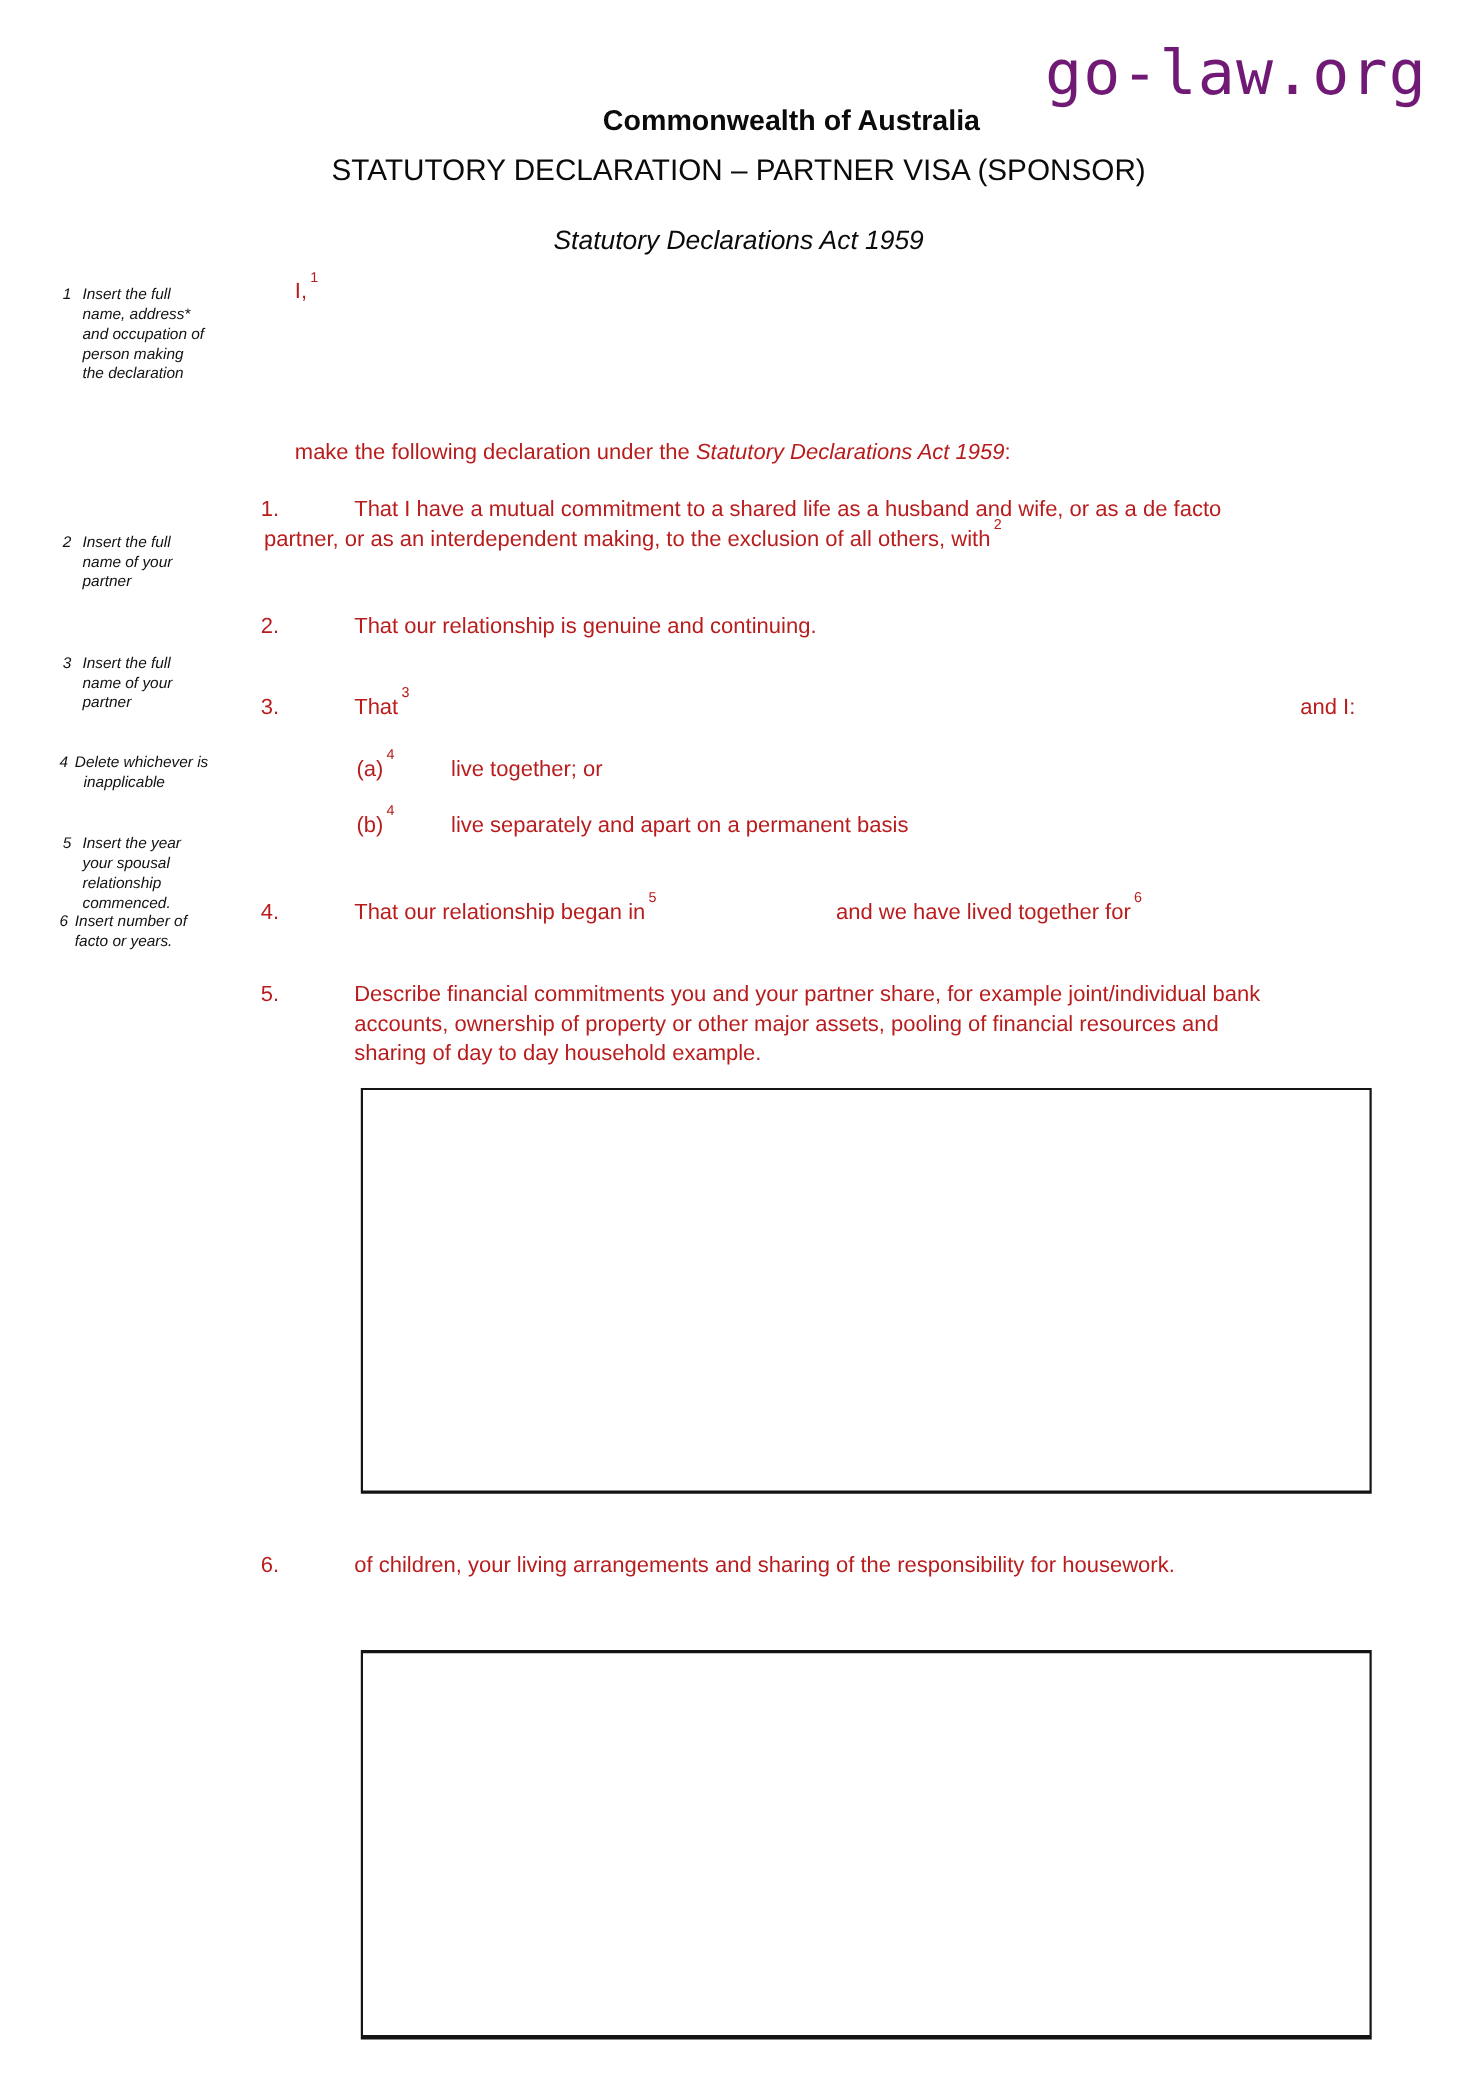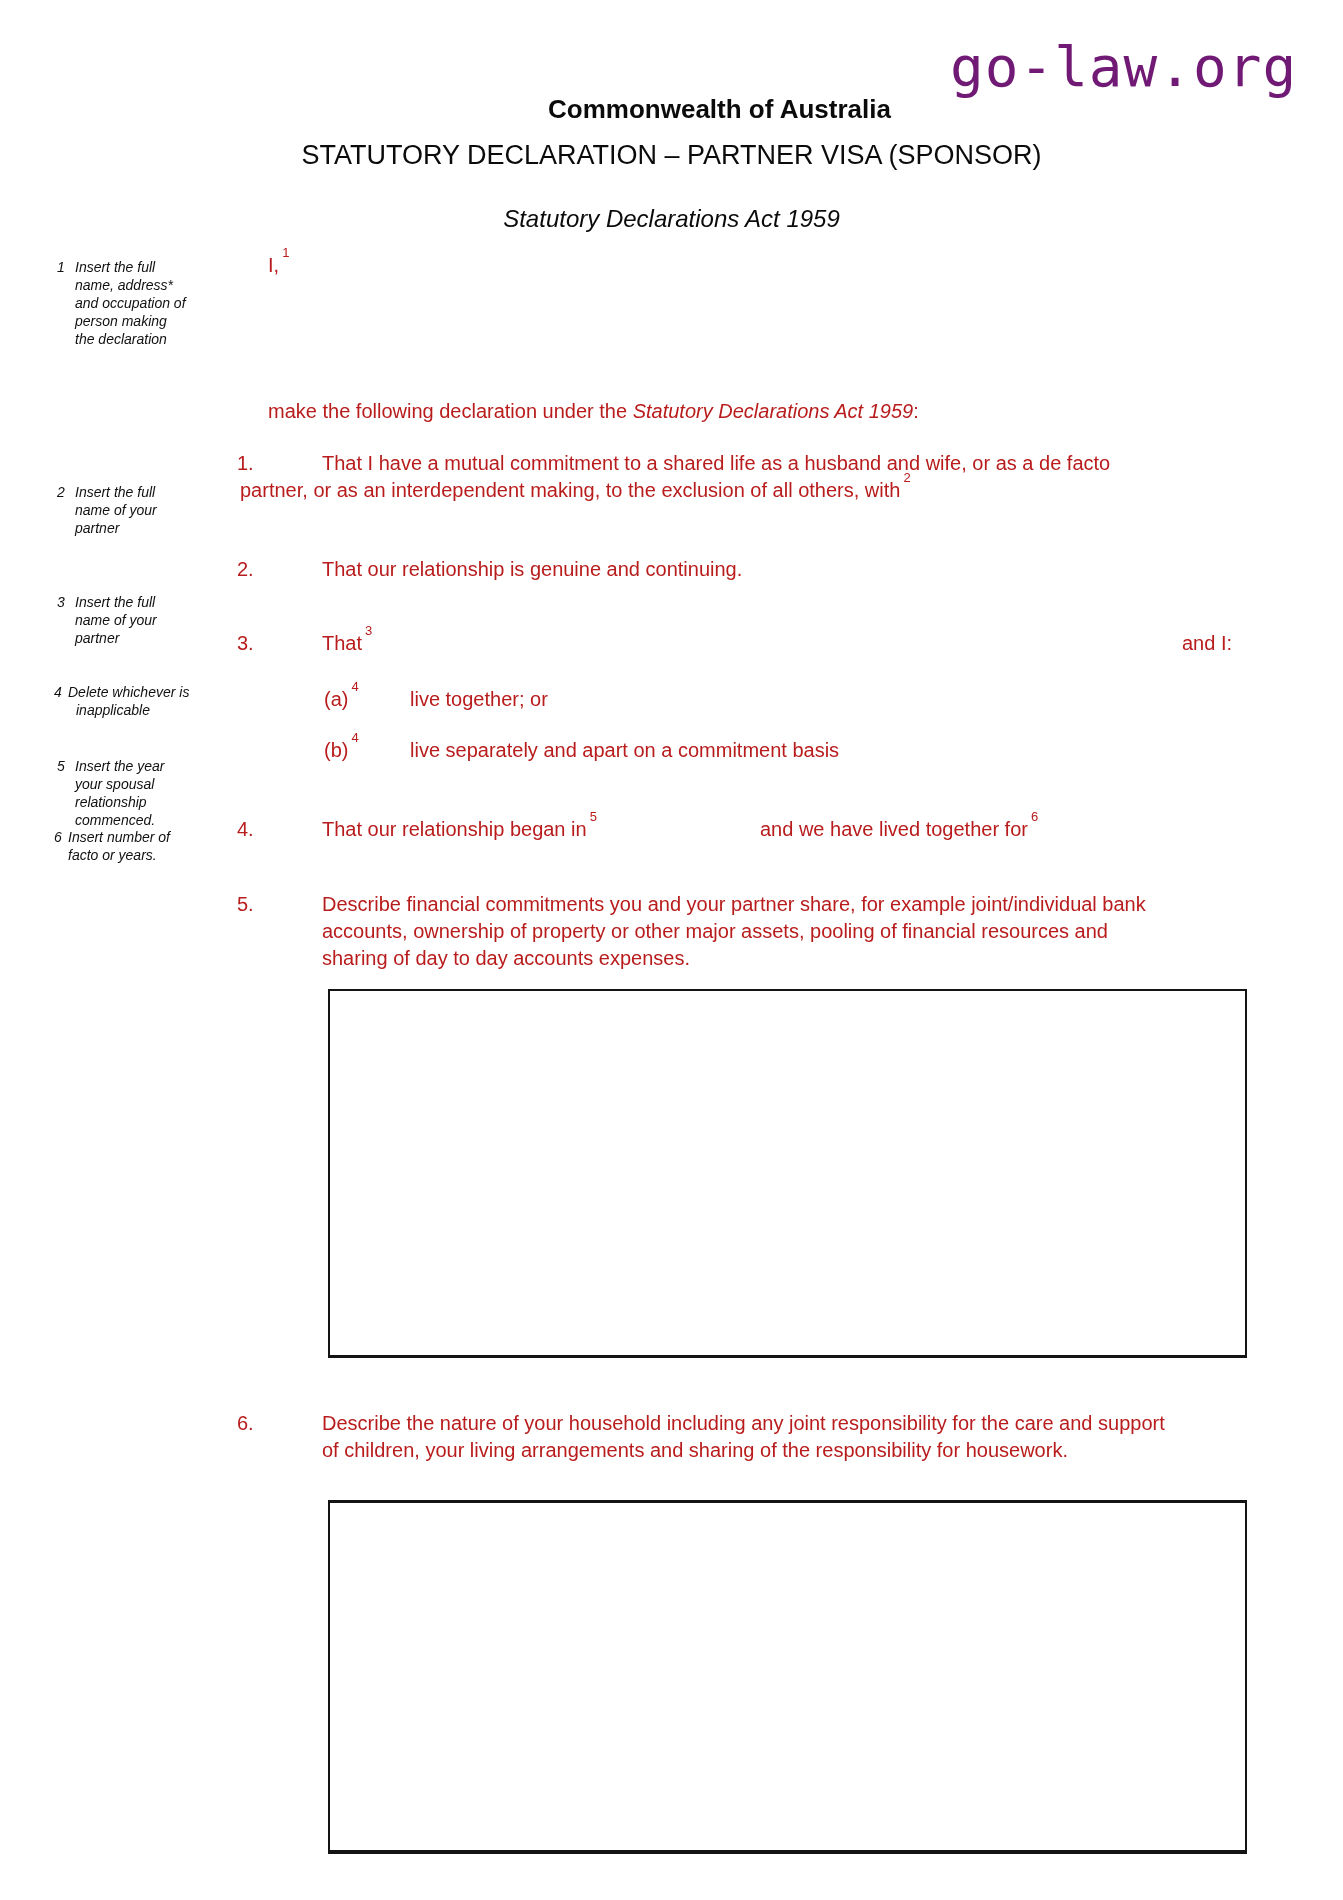--- a/index.html
+++ b/index.html
@@ -157,40 +157,39 @@
   <div class="bl" style="left:1182px; top:630px;">and I:</div>
 
   <div class="bl" style="left:324px; top:686px;">
     <span>(a)</span><sup class="ref">4</sup>
   </div>
   <div class="bl" style="left:410px; top:686px;">live together; or</div>
 
   <div class="bl" style="left:324px; top:737px;">
     <span>(b)</span><sup class="ref">4</sup>
   </div>
-  <div class="bl" style="left:410px; top:737px;">live separately and apart on a commitment basis</div>
+  <div class="bl" style="left:410px; top:737px;">live separately and apart on a permanent basis</div>
 
   <div class="bl" style="left:237px; top:816px;">4.</div>
   <div class="bl" style="left:322px; top:816px;">
     <span>That our relationship began in</span><sup class="ref">5</sup>
   </div>
   <div class="bl" style="left:760px; top:816px;">
     <span>and we have lived together for</span><sup class="ref">6</sup>
   </div>
 
   <div class="bl" style="left:237px; top:891px;">5.</div>
   <div class="bl" style="left:322px; top:891px;">
     <span class="block-line">Describe financial commitments you and your partner share, for example joint/individual bank</span>
     <span class="block-line">accounts, ownership of property or other major assets, pooling of financial resources and</span>
-    <span class="block-line">sharing of day to day accounts expenses.</span>
+    <span class="block-line">sharing of day to day household example.</span>
   </div>
 
   <div class="answer-box box1"></div>
 
   <div class="bl" style="left:237px; top:1410px;">6.</div>
   <div class="bl" style="left:322px; top:1410px;">
-    <span class="block-line">Describe the nature of your household including any joint responsibility for the care and support</span>
     <span class="block-line">of children, your living arrangements and sharing of the responsibility for housework.</span>
   </div>
 
   <div class="answer-box box2"></div>
 
 </div>
 
 </body></html>

